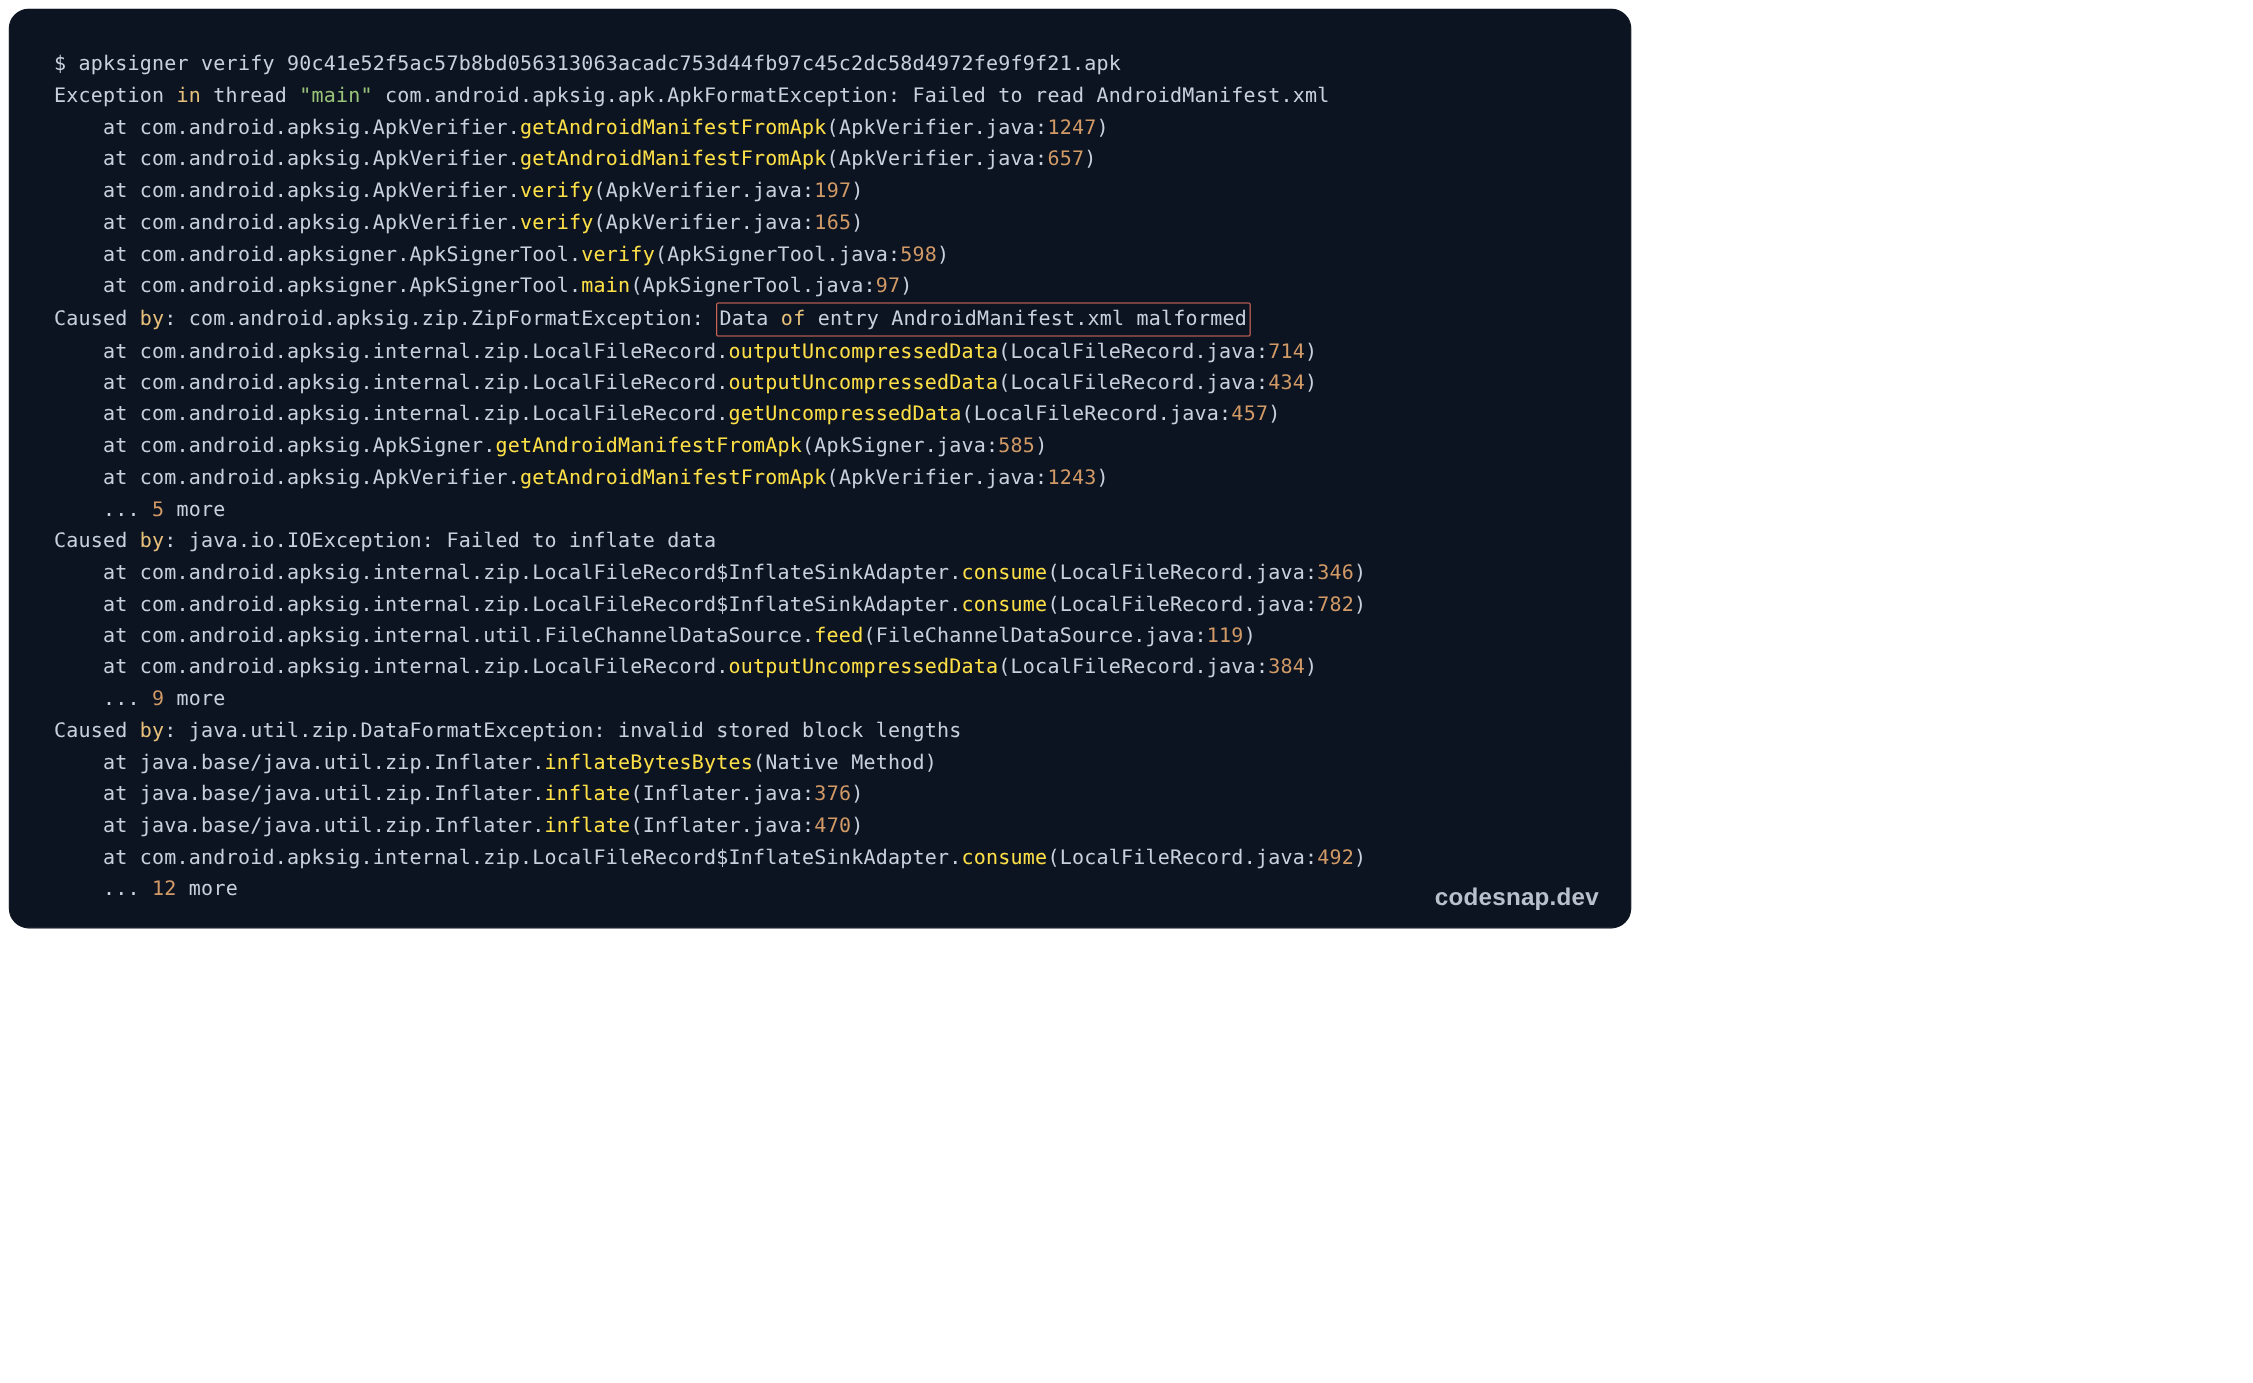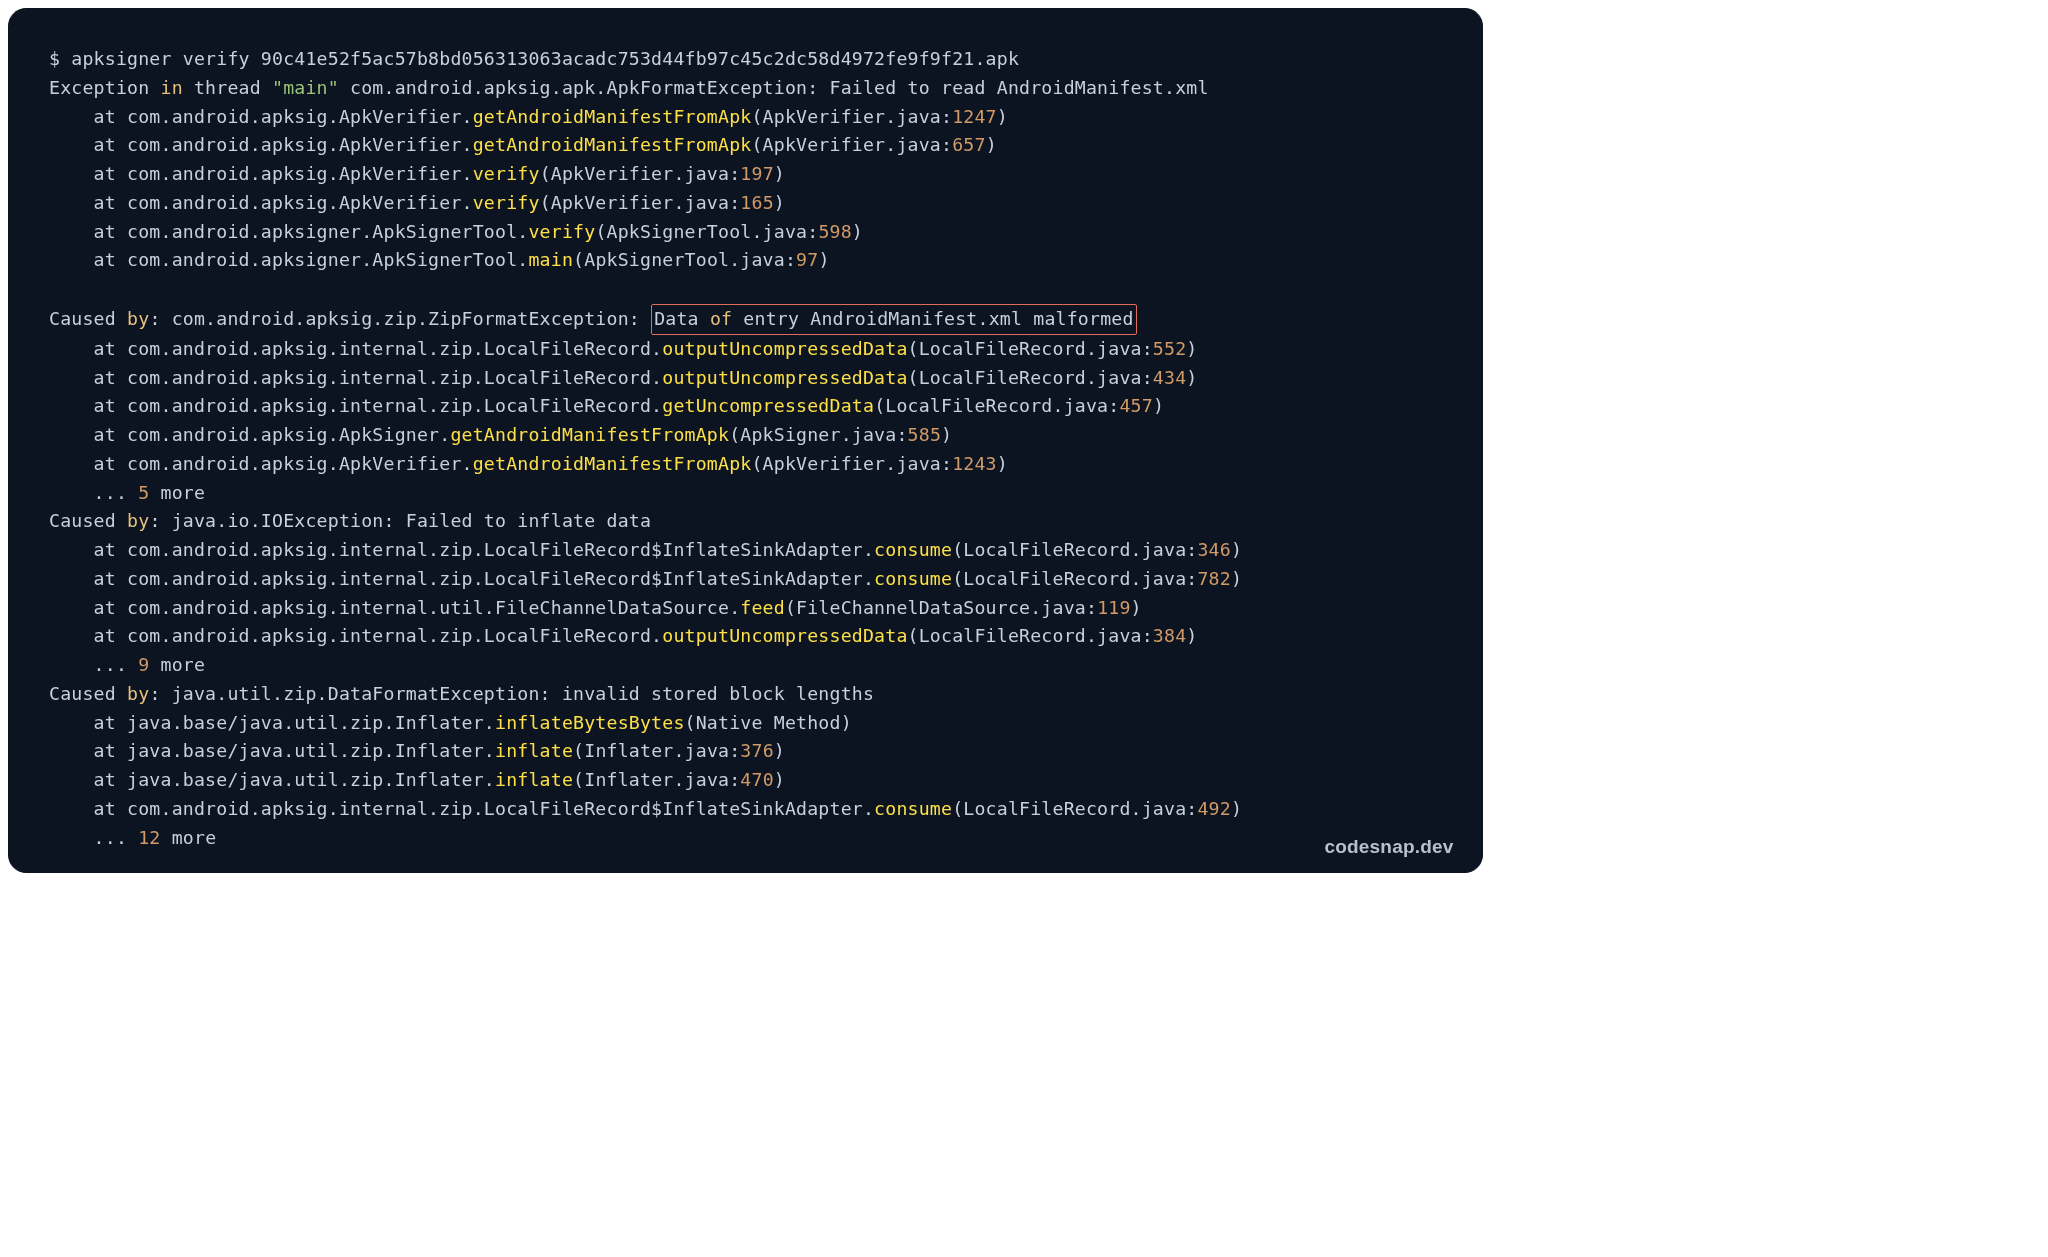--- a/index.html
+++ b/index.html
@@ -30,47 +30,46 @@
   .c-yellow  { color: #e6c07b; }
   .c-green   { color: #98c379; }
   .c-blue    { color: #fde047; }
   .c-orange  { color: #d19a66; margin-top: 28px; }
 
   .highlight-box {
     border: 1.5px solid #e06c5c;
     border-radius: 2px;
     padding: 0 2px;
     display: inline-block;
-    margin-top: 29px;
   }
   .watermark {
     position: absolute;
     right: 28px;
     bottom: 14px;
     color: #b8c0cb;
     font-family: -apple-system, BlinkMacSystemFont, "Segoe UI", Helvetica, Arial, sans-serif;
-    font-size: 19px;
+    font-size: 22px;
     font-weight: 600;
     letter-spacing: 0.2px;
   }
 </style>
 </head>
 <body>
 
 <div class="terminal">
 <pre><span>$ </span><span>apksigner verify 90c41e52f5ac57b8bd056313063acadc753d44fb97c45c2dc58d4972fe9f9f21.apk</span>
 <span>Exception </span><span class="c-yellow">in</span><span> thread </span><span class="c-green">"main"</span><span> com.android.apksig.apk.ApkFormatException: Failed to read AndroidManifest.xml</span>
     <span>at</span><span> com.android.apksig.ApkVerifier.</span><span class="c-blue">getAndroidManifestFromApk</span><span>(ApkVerifier.java:</span><span class="c-orange">1247</span><span>)</span>
     <span>at</span><span> com.android.apksig.ApkVerifier.</span><span class="c-blue">getAndroidManifestFromApk</span><span>(ApkVerifier.java:</span><span class="c-orange">657</span><span>)</span>
     <span>at</span><span> com.android.apksig.ApkVerifier.</span><span class="c-blue">verify</span><span>(ApkVerifier.java:</span><span class="c-orange">197</span><span>)</span>
     <span>at</span><span> com.android.apksig.ApkVerifier.</span><span class="c-blue">verify</span><span>(ApkVerifier.java:</span><span class="c-orange">165</span><span>)</span>
     <span>at</span><span> com.android.apksigner.ApkSignerTool.</span><span class="c-blue">verify</span><span>(ApkSignerTool.java:</span><span class="c-orange">598</span><span>)</span>
     <span>at</span><span> com.android.apksigner.ApkSignerTool.</span><span class="c-blue">main</span><span>(ApkSignerTool.java:</span><span class="c-orange">97</span><span>)</span>
 <span>Caused </span><span class="c-yellow">by</span><span>: com.android.apksig.zip.ZipFormatException: </span><span class="highlight-box"><span>Data </span><span class="c-yellow">of</span><span> entry AndroidManifest.xml malformed</span></span>
-    <span>at</span><span> com.android.apksig.internal.zip.LocalFileRecord.</span><span class="c-blue">outputUncompressedData</span><span>(LocalFileRecord.java:</span><span class="c-orange">552</span><span>)</span>
+    <span>at</span><span> com.android.apksig.internal.zip.LocalFileRecord.</span><span class="c-blue">outputUncompressedData</span><span>(LocalFileRecord.java:</span><span class="c-orange">714</span><span>)</span>
     <span>at</span><span> com.android.apksig.internal.zip.LocalFileRecord.</span><span class="c-blue">outputUncompressedData</span><span>(LocalFileRecord.java:</span><span class="c-orange">434</span><span>)</span>
     <span>at</span><span> com.android.apksig.internal.zip.LocalFileRecord.</span><span class="c-blue">getUncompressedData</span><span>(LocalFileRecord.java:</span><span class="c-orange">457</span><span>)</span>
     <span>at</span><span> com.android.apksig.ApkSigner.</span><span class="c-blue">getAndroidManifestFromApk</span><span>(ApkSigner.java:</span><span class="c-orange">585</span><span>)</span>
     <span>at</span><span> com.android.apksig.ApkVerifier.</span><span class="c-blue">getAndroidManifestFromApk</span><span>(ApkVerifier.java:</span><span class="c-orange">1243</span><span>)</span>
     <span>... </span><span class="c-orange">5</span><span> more</span>
 <span>Caused </span><span class="c-yellow">by</span><span>: java.io.IOException: Failed to inflate data</span>
     <span>at</span><span> com.android.apksig.internal.zip.LocalFileRecord$InflateSinkAdapter.</span><span class="c-blue">consume</span><span>(LocalFileRecord.java:</span><span class="c-orange">346</span><span>)</span>
     <span>at</span><span> com.android.apksig.internal.zip.LocalFileRecord$InflateSinkAdapter.</span><span class="c-blue">consume</span><span>(LocalFileRecord.java:</span><span class="c-orange">782</span><span>)</span>
     <span>at</span><span> com.android.apksig.internal.util.FileChannelDataSource.</span><span class="c-blue">feed</span><span>(FileChannelDataSource.java:</span><span class="c-orange">119</span><span>)</span>
     <span>at</span><span> com.android.apksig.internal.zip.LocalFileRecord.</span><span class="c-blue">outputUncompressedData</span><span>(LocalFileRecord.java:</span><span class="c-orange">384</span><span>)</span>

